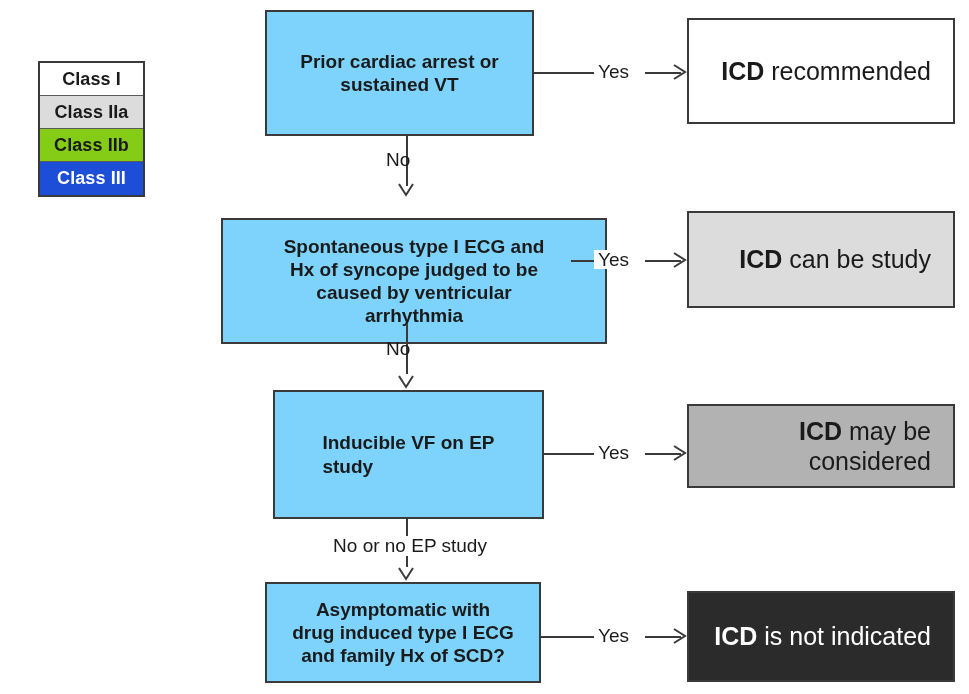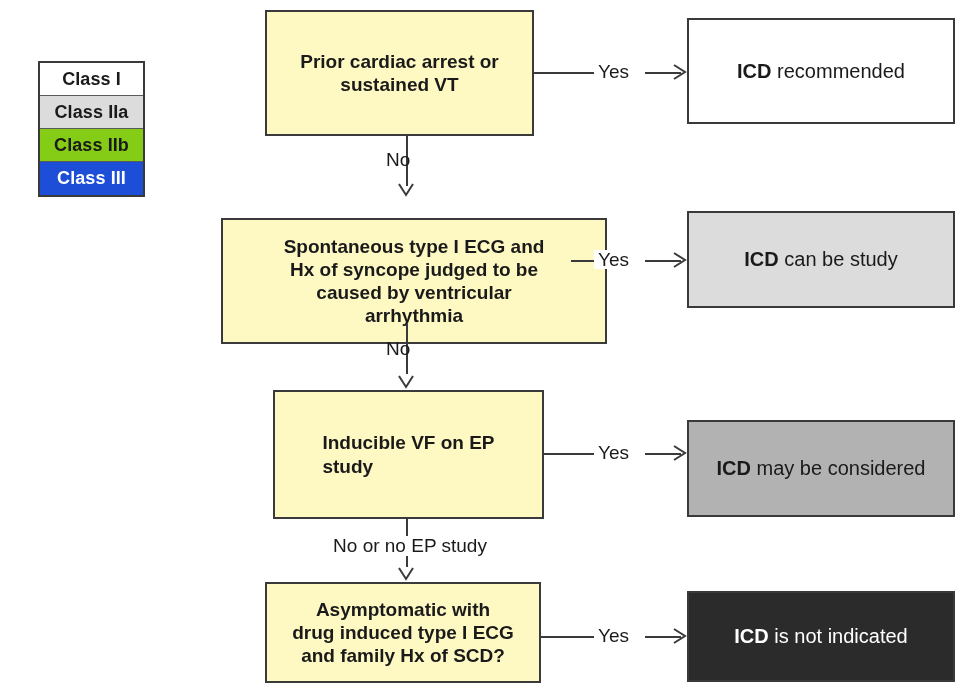--- a/index.html
+++ b/index.html
@@ -43,50 +43,50 @@
   .legend-row:last-child { border-bottom: none; }
 
   
   .node {
     position: absolute;
     border: 2px solid #3a3a3a;
     box-sizing: border-box;
     display: flex;
     align-items: center;
     justify-content: center;
-    background: #fef9c3;
+    background: #7dd3fc;
   }
   .node .txt {
     font-size: 19px;
     font-weight: bold;
     line-height: 1.22;
     text-align: center;
     padding: 0 6px;
   }
   .outcome .txt {
-    text-align: center;
+    text-align: right;
     width: 100%;
     padding: 0 22px;
     font-weight: normal;
-    font-size: 20px;
+    font-size: 25px;
   }
   .outcome .txt b { font-weight: bold; }
 
   
   #box-q1 { left: 265px; top: 10px;  width: 269px; height: 126px; }
   #box-q2 { left: 221px; top: 198px; width: 386px; height: 126px; margin-top: 20px; }
   #box-q3 { left: 273px; top: 390px; width: 271px; height: 129px; }
   #box-q4 { left: 265px; top: 582px; width: 276px; height: 101px; }
 
   #box-q3 .txt { text-align: left; }
 
   
   #box-o1 { left: 687px; top: 18px;  width: 268px; height: 106px; }
   #box-o2 { left: 687px; top: 211px; width: 268px; height: 97px;  }
-  #box-o3 { left: 687px; top: 404px; width: 268px; height: 97px; margin-top: 16px;  }
+  #box-o3 { left: 687px; top: 404px; width: 268px; height: 84px;  }
   #box-o4 { left: 687px; top: 591px; width: 268px; height: 91px;  }
 
   
   .vline {
     position: absolute;
     width: 0;
     border-left: 2px solid #3a3a3a;
   }
   .hline {
     position: absolute;

